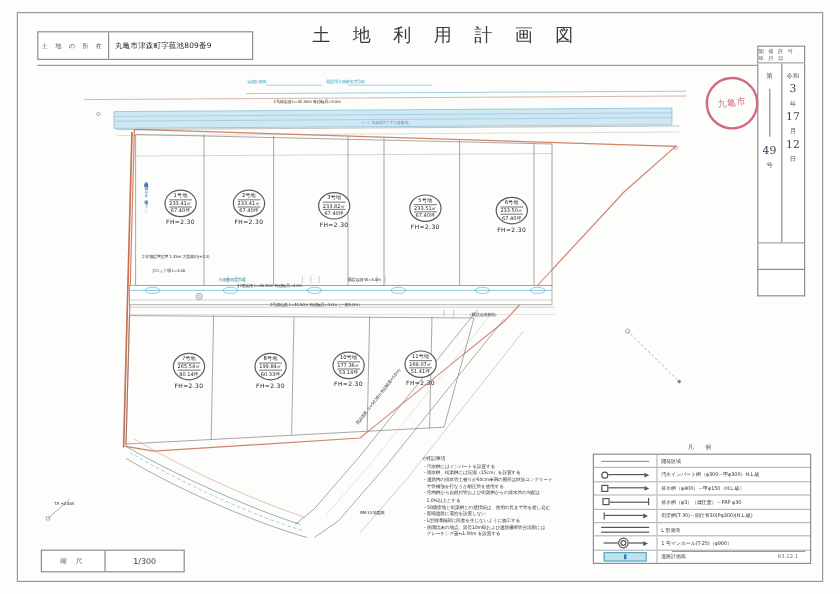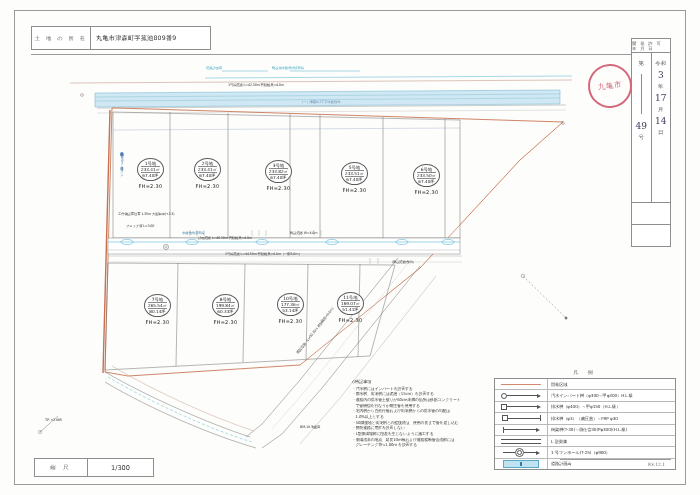--- a/index.html
+++ b/index.html
@@ -157,37 +157,38 @@
 
 <div id="sheet">
 
   <div class="frame-outer"></div>
 
   <div class="loc-box">
     <div class="loc-label">土 地 の 所 在</div>
     <div class="loc-value">丸亀市津森町字菰池809番9</div>
   </div>
 
+  <div class="main-title">土 地 利 用 計 画 図</div>
   <div class="title-rule"></div>
 
   <div class="permit">開 発 許 可 年 月 日</div>
   <div class="permit-body">
     <div class="permit-col left">
       <span>第</span>
       <span class="permit-dash"></span>
       <span class="hand">49</span>
       <span>号</span>
     </div>
     <div class="permit-col">
       <span>令和</span>
       <span class="hand">3</span>
       <span>年</span>
       <span class="hand">17</span>
       <span>月</span>
-      <span class="hand">14</span>
+      <span class="hand">12</span>
       <span>日</span>
     </div>
   </div>
   <div class="permit-extra"></div>
   <div class="permit-extra2"></div>
 
   <div class="stamp">九亀市</div>
 
   <svg id="canvas" viewBox="0 0 700 495">
     <defs>

